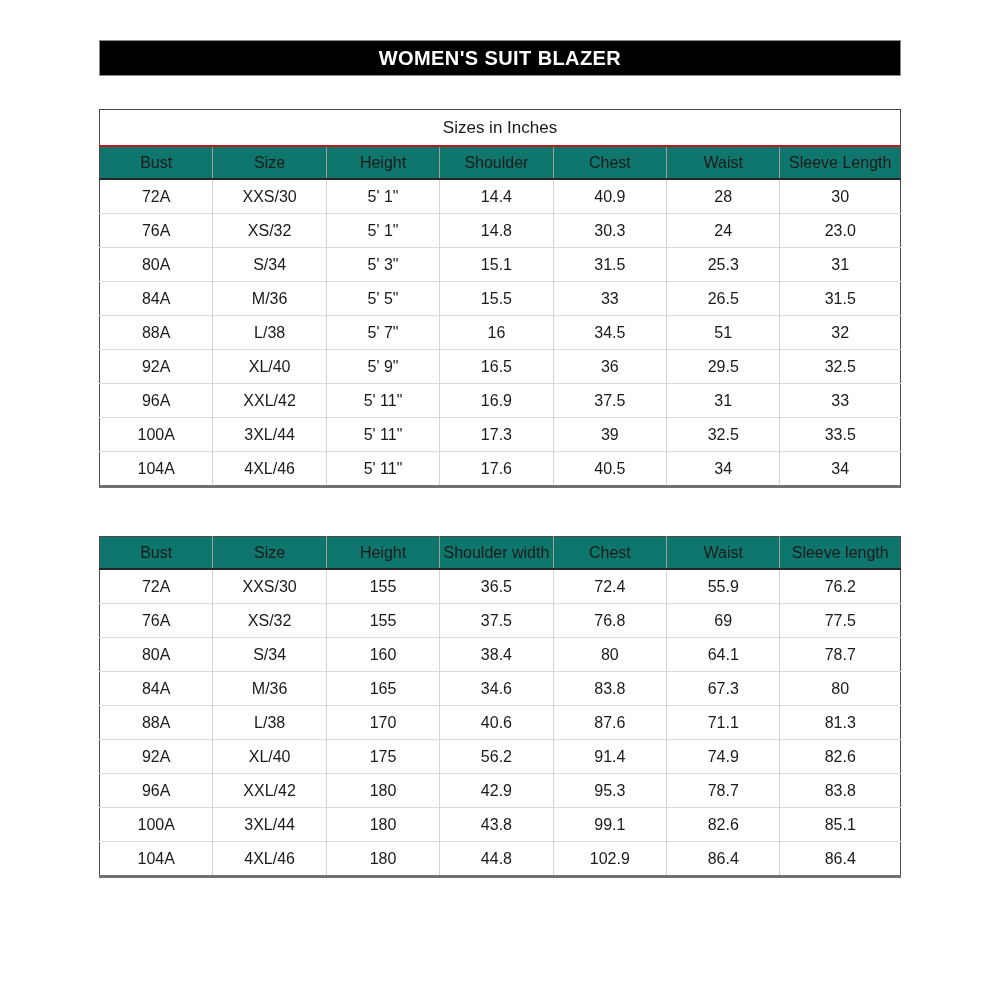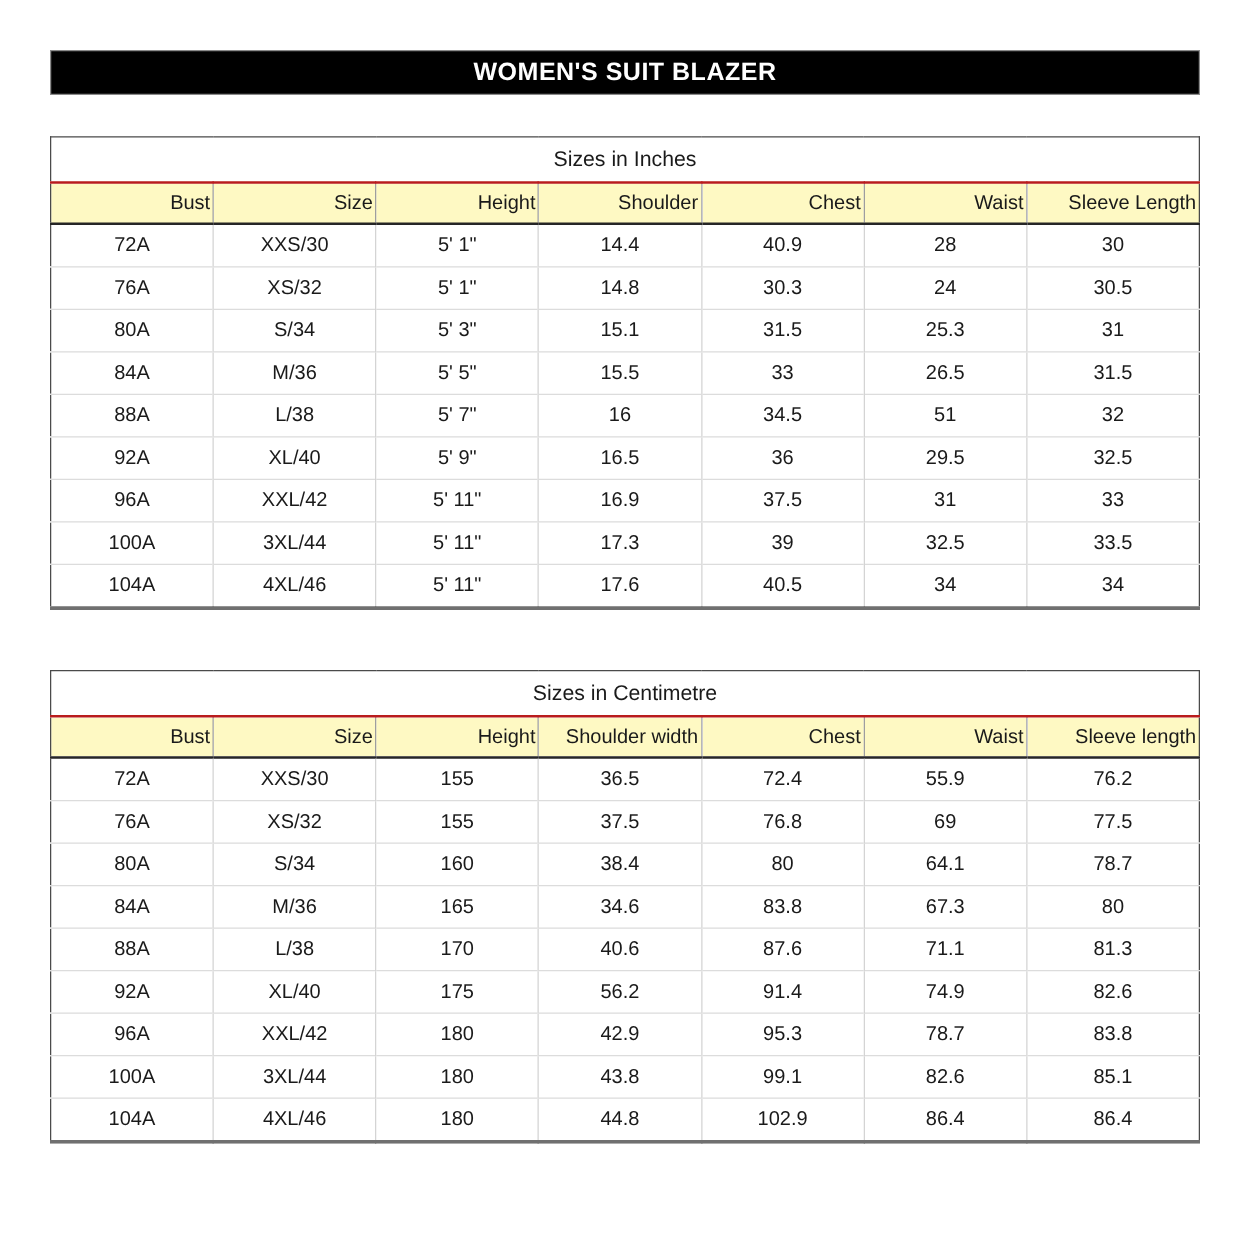--- a/index.html
+++ b/index.html
@@ -3,21 +3,21 @@
 <meta charset="utf-8">
 <style>
   html, body {
     margin: 0;
     padding: 0;
     background: #ffffff;
     font-family: "Liberation Sans", "DejaVu Sans", sans-serif;
     color: #1a1a1a;
   }
   .page {
-    width: 920px;
+    width: 802px;
     margin: 0 auto;
     padding-top: 40px;
   }
   .title-bar {
     background: #000000;
     color: #ffffff;
     border: 1px solid #8a8a8a;
     height: 34px;
     line-height: 34px;
     text-align: center;
@@ -41,25 +41,25 @@
   th.caption {
     background: #ffffff;
     font-weight: 400;
     font-size: 17px;
     height: 35px;
     text-align: center;
     border-bottom: 2px solid #b91c1c;
     padding: 0;
   }
   tr.header-row th.col-h {
-    background: #fef9c3;
+    background: #0f766e;
     font-weight: 400;
     font-size: 16px;
     height: 31px;
-    text-align: right;
+    text-align: center;
     border-bottom: 2px solid #262626;
     border-left: 1px solid #9e9e9e;
     padding: 0 2px;
     overflow: hidden;
     white-space: nowrap;
   }
   tr.header-row th.col-h:first-child { border-left: none; }
   tbody td {
     text-align: center;
     font-size: 16px;
@@ -113,21 +113,21 @@
           <td>28</td>
           <td>30</td>
         </tr>
         <tr>
           <td>76A</td>
           <td>XS/32</td>
           <td>5' 1"</td>
           <td>14.8</td>
           <td>30.3</td>
           <td>24</td>
-          <td>30.5</td>
+          <td>23.0</td>
         </tr>
         <tr>
           <td>80A</td>
           <td>S/34</td>
           <td>5' 3"</td>
           <td>15.1</td>
           <td>31.5</td>
           <td>25.3</td>
           <td>31</td>
         </tr>
@@ -192,23 +192,20 @@
     <colgroup>
       <col class="c">
         <col class="c">
         <col class="c">
         <col class="c">
         <col class="c">
         <col class="c">
         <col class="c-last">
     </colgroup>
     <thead>
-      <tr>
-        <th class="caption" colspan="7">Sizes in Centimetre</th>
-      </tr>
       <tr class="header-row">
         <th class="col-h">Bust</th>
         <th class="col-h">Size</th>
         <th class="col-h">Height</th>
         <th class="col-h">Shoulder width</th>
         <th class="col-h">Chest</th>
         <th class="col-h">Waist</th>
         <th class="col-h">Sleeve length</th>
       </tr>
     </thead>

